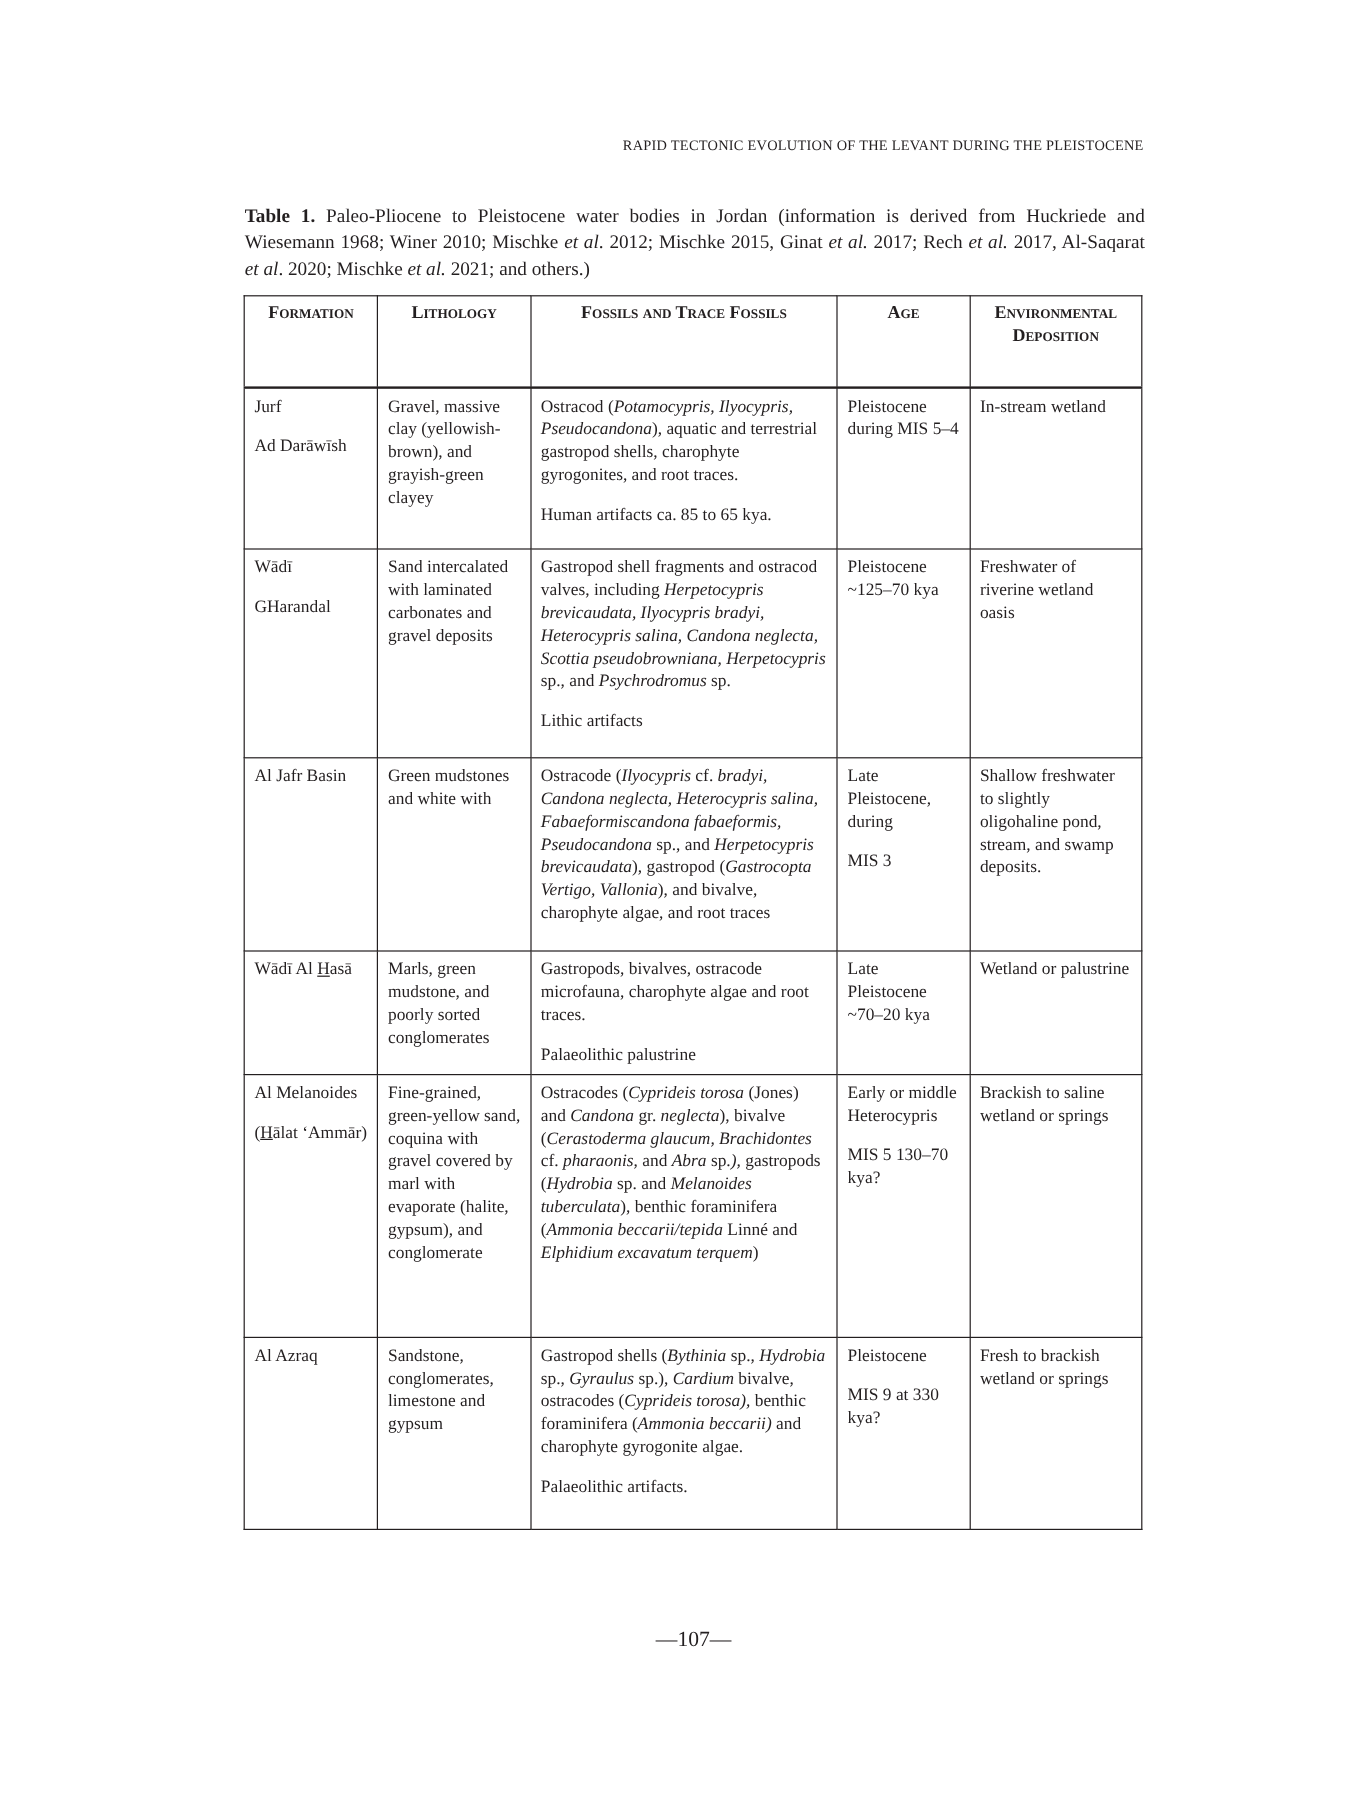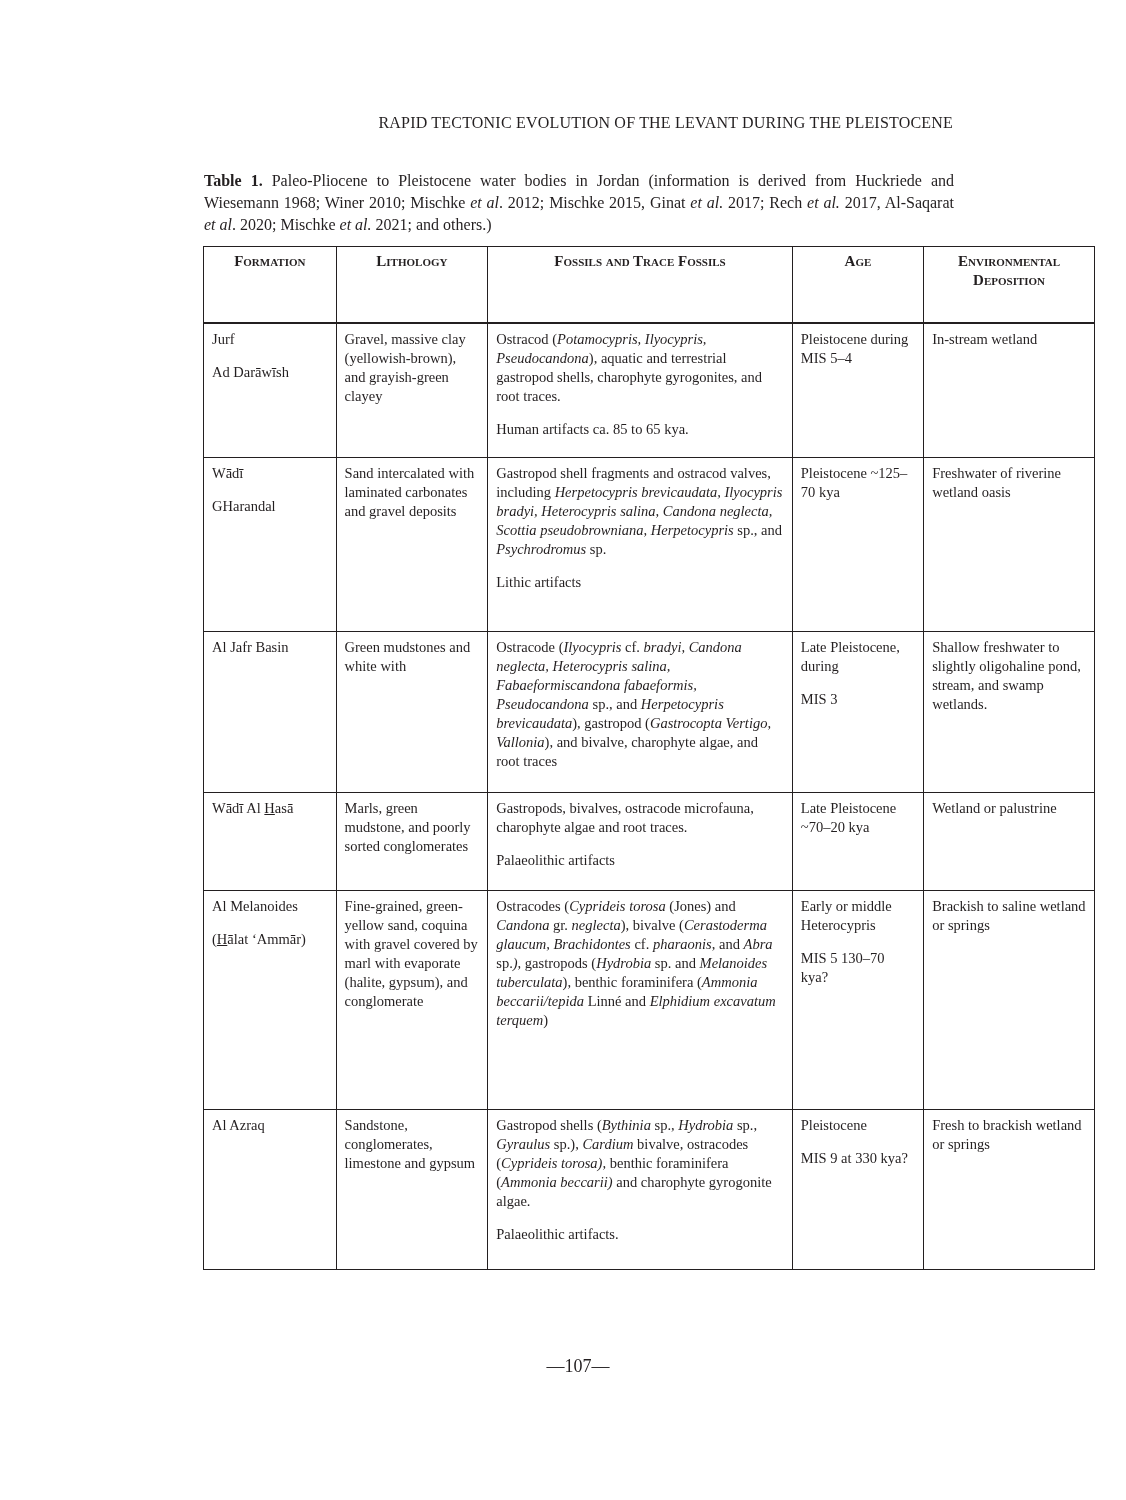--- a/index.html
+++ b/index.html
@@ -1,20 +1,20 @@
 <!DOCTYPE html>
 <html><head>
 <meta charset="utf-8">
 <style>
   html, body { margin: 0; padding: 0; background: #ffffff; }
   body { width: 1126px; height: 1500px; position: relative; font-family: "Liberation Serif", "DejaVu Serif", serif; color: #231f20; }
-  .running-head { position: absolute; top: 114px; left: 0; width: 953px; text-align: right; font-size: 16px; letter-spacing: 0.2px; }
+  .running-head { position: absolute; top: 114px; left: 0; width: 953px; text-align: right; font-size: 12px; letter-spacing: 0.2px; }
   .caption { position: absolute; top: 170px; left: 204px; width: 750px; font-size: 16px; line-height: 22px; text-align: justify; }
   .caption b { font-weight: bold; margin-top: 24px; }
-  table.main { position: absolute; top: 246px; left: 203px; width: 892px; border-collapse: collapse; font-size: 14.5px; line-height: 19px; }
+  table.main { position: absolute; top: 246px; left: 203px; width: 749px; border-collapse: collapse; font-size: 14.5px; line-height: 19px; }
   table.main td, table.main th { border: 1.5px solid #231f20; vertical-align: top; padding: 6px 8px 6px 8px; text-align: left; }
   table.main th { font-weight: bold; font-variant: small-caps; text-align: center; font-size: 15px; height: 64px; padding-top: 5px; }
   table.main tr.hdr { border-bottom: 2.5px solid #231f20; }
   .c1 { width: 94px; } .c2 { width: 110px; } .c3 { width: 238px; } .c4 { width: 93px; } .c5 { width: 126px; }
   .para + .para { margin-top: 14px; }
   .pagenum { position: absolute; top: 1356px; left: 0; width: 1156px; text-align: center; font-size: 18px; }
 </style>
 </head>
 <body>
 
@@ -82,33 +82,33 @@
           <div class="para">Green mudstones and white with</div>
         </td>
         <td>
           <div class="para">Ostracode (<i>Ilyocypris</i> cf. <i>bradyi, Candona neglecta, Heterocypris salina, Fabaeformiscandona fabaeformis, Pseudocandona</i> sp., and <i>Herpetocypris brevicaudata</i>), gastropod (<i>Gastrocopta Vertigo, Vallonia</i>), and bivalve, charophyte algae, and root traces</div>
         </td>
         <td>
           <div class="para">Late Pleistocene, during</div>
           <div class="para">MIS 3</div>
         </td>
         <td>
-          <div class="para">Shallow freshwater to slightly oligohaline pond, stream, and swamp wetlands.</div>
+          <div class="para">Shallow freshwater to slightly oligohaline pond, stream, and swamp deposits.</div>
         </td>
       </tr>
       <tr style="height: 98px; margin-top: 40px;">
         <td>
           <div class="para">Wādī Al <u>H</u>asā</div>
         </td>
         <td>
           <div class="para">Marls, green mudstone, and poorly sorted conglomerates</div>
         </td>
         <td>
           <div class="para">Gastropods, bivalves, ostracode microfauna, charophyte algae and root traces.</div>
-          <div class="para">Palaeolithic artifacts</div>
+          <div class="para">Palaeolithic palustrine</div>
         </td>
         <td>
           <div class="para">Late Pleistocene ~70–20 kya</div>
         </td>
         <td>
           <div class="para">Wetland or palustrine</div>
         </td>
       </tr>
       <tr style="height: 219px;">
         <td>

